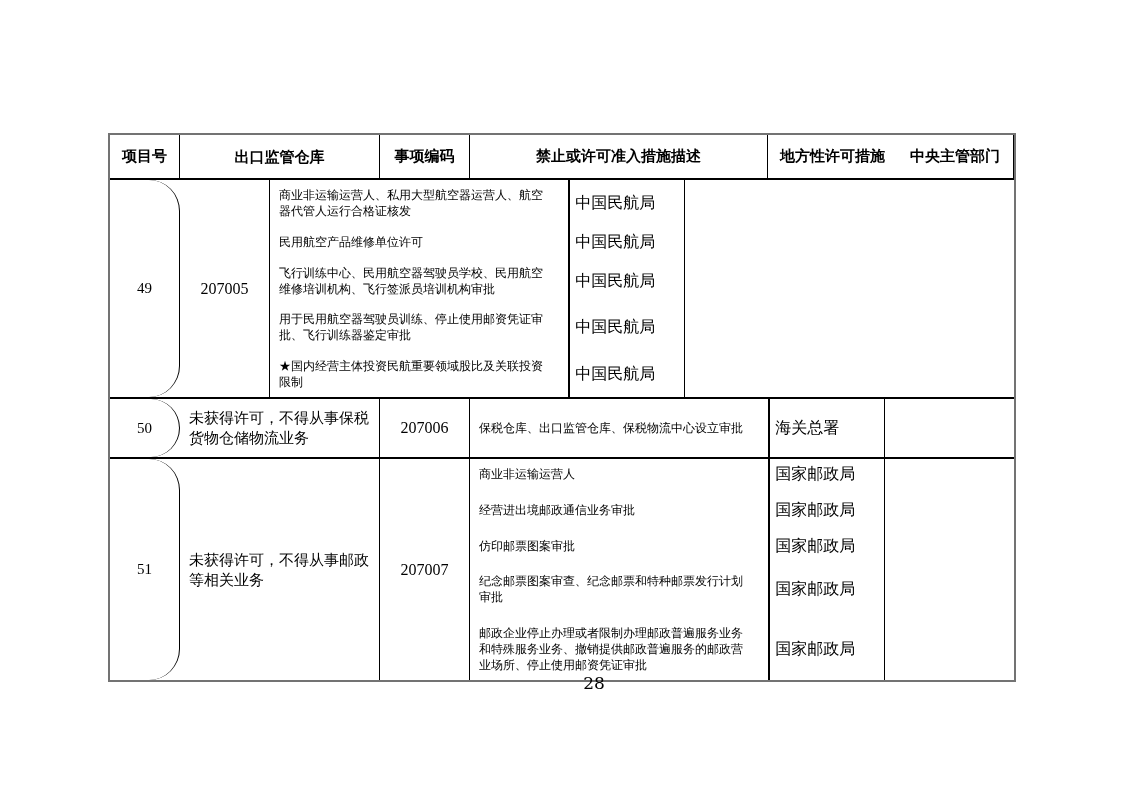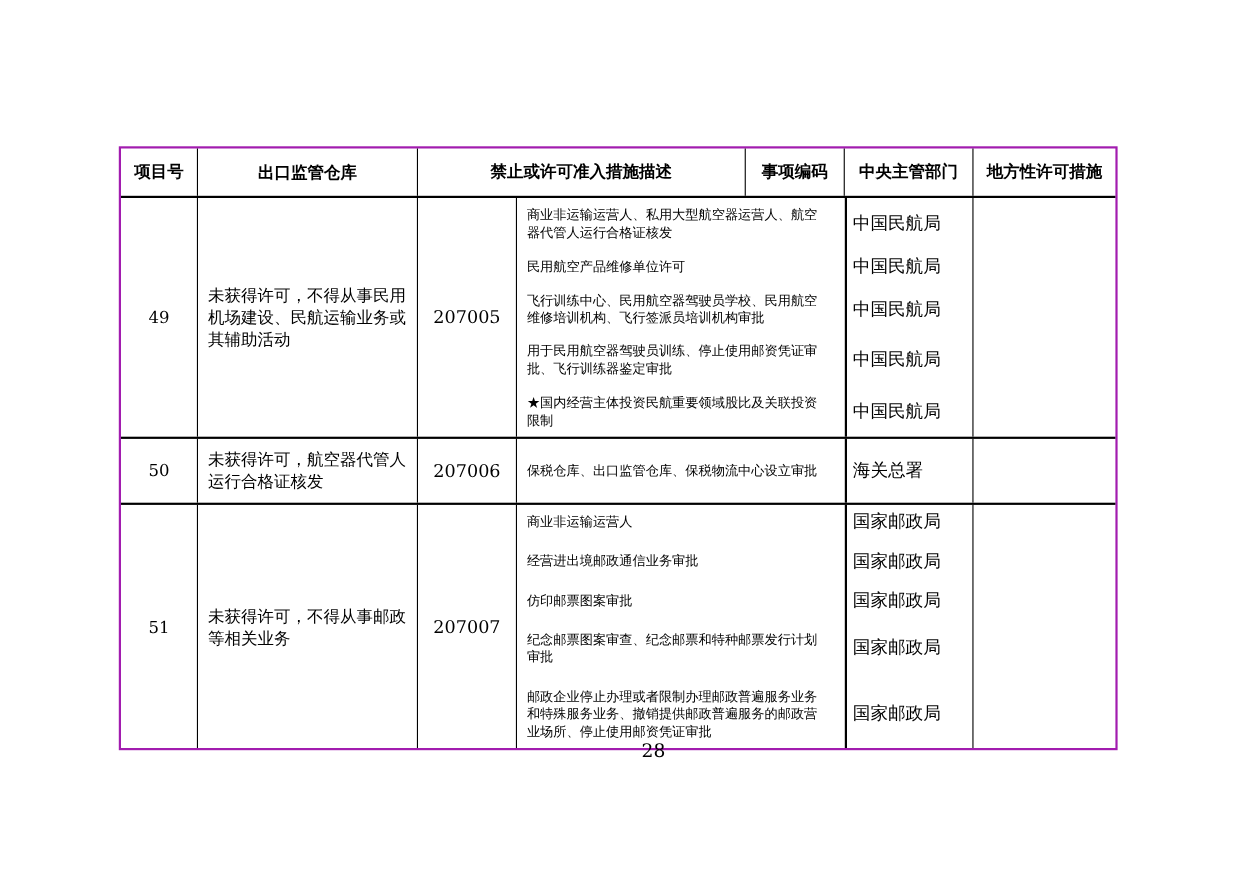--- a/index.html
+++ b/index.html
@@ -9,21 +9,22 @@
     color: #000000;
     font-family: "DejaVu Serif", "Liberation Serif", serif;
     position: relative;
     overflow: hidden;
   }
   .doc-table {
     position: absolute;
     left: 108px;
     top: 133px;
     width: 908px;
-    border: 2px solid #a21caf;
+    border: 2px solid #737373;
+    font-family: Liberation Serif, serif;
   }
   .trow {
     display: flex;
     border-bottom: 2px solid #000;
   }
   .trow:last-child { border-bottom: none; }
   .cell {
     border-right: 1.5px solid #000;
     display: flex;
     align-items: center;
@@ -45,21 +46,21 @@
   .header-row .cell {
     justify-content: center;
     font-weight: bold;
     font-size: 15px;
     padding: 0 2px;
     text-align: center;
   }
   .row-tall  { height: 219px; }
   .row-short { height: 60px; }
   .row-tall2 { height: 221px; }
-  .item-num { font-size: 15px; }
+  .item-num { font-size: 15px; border-radius: 31px; }
   .vline {
     position: absolute;
     left: 298px;
     top: 0;
     bottom: 0;
     width: 1.5px;
     background: #000;
   }
   .mrow { display: flex; align-items: center; }
   .mtext {
@@ -85,29 +86,28 @@
   }
 </style>
 </head>
 <body>
 
 <div class="doc-table">
 
   <div class="trow header-row">
     <div class="cell c1">项目号</div>
     <div class="cell c2">出口监管仓库</div>
+    <div class="cell c3">事项编码</div>
     <div class="cell" style="width:298px; justify-content:center;">禁止或许可准入措施描述</div>
-    <div class="cell c3">事项编码</div>
+    <div class="cell c6" style="justify-content:center;">地方性许可措施</div>
     <div class="cell" style="width:117px; justify-content:center;">中央主管部门</div>
-    <div class="cell c6" style="justify-content:center;">地方性许可措施</div>
   </div>
 
   <div class="trow row-tall">
     <div class="cell c1 item-num">49</div>
-    <div class="cell c2">未获得许可，不得从事民用机场建设、民航运输业务或其辅助活动</div>
     <div class="cell c3">207005</div>
     <div class="cell c45">
       <div class="vline"></div>
       <div class="mrow">
         <div class="mtext">商业非运输运营人、私用大型航空器运营人、航空器代管人运行合格证核发</div>
         <div class="mdept">中国民航局</div>
       </div>
       <div class="mrow">
         <div class="mtext">民用航空产品维修单位许可</div>
         <div class="mdept">中国民航局</div>
@@ -123,21 +123,21 @@
       <div class="mrow">
         <div class="mtext">★国内经营主体投资民航重要领域股比及关联投资限制</div>
         <div class="mdept">中国民航局</div>
       </div>
     </div>
     <div class="cell c6"></div>
   </div>
 
   <div class="trow row-short">
     <div class="cell c1 item-num">50</div>
-    <div class="cell c2">未获得许可，航空器代管人运行合格证核发</div>
+    <div class="cell c2">未获得许可，不得从事保税货物仓储物流业务</div>
     <div class="cell c3">207006</div>
     <div class="cell c45 center">
       <div class="vline"></div>
       <div class="mrow">
         <div class="mtext">保税仓库、出口监管仓库、保税物流中心设立审批</div>
         <div class="mdept">海关总署</div>
       </div>
     </div>
     <div class="cell c6"></div>
   </div>

